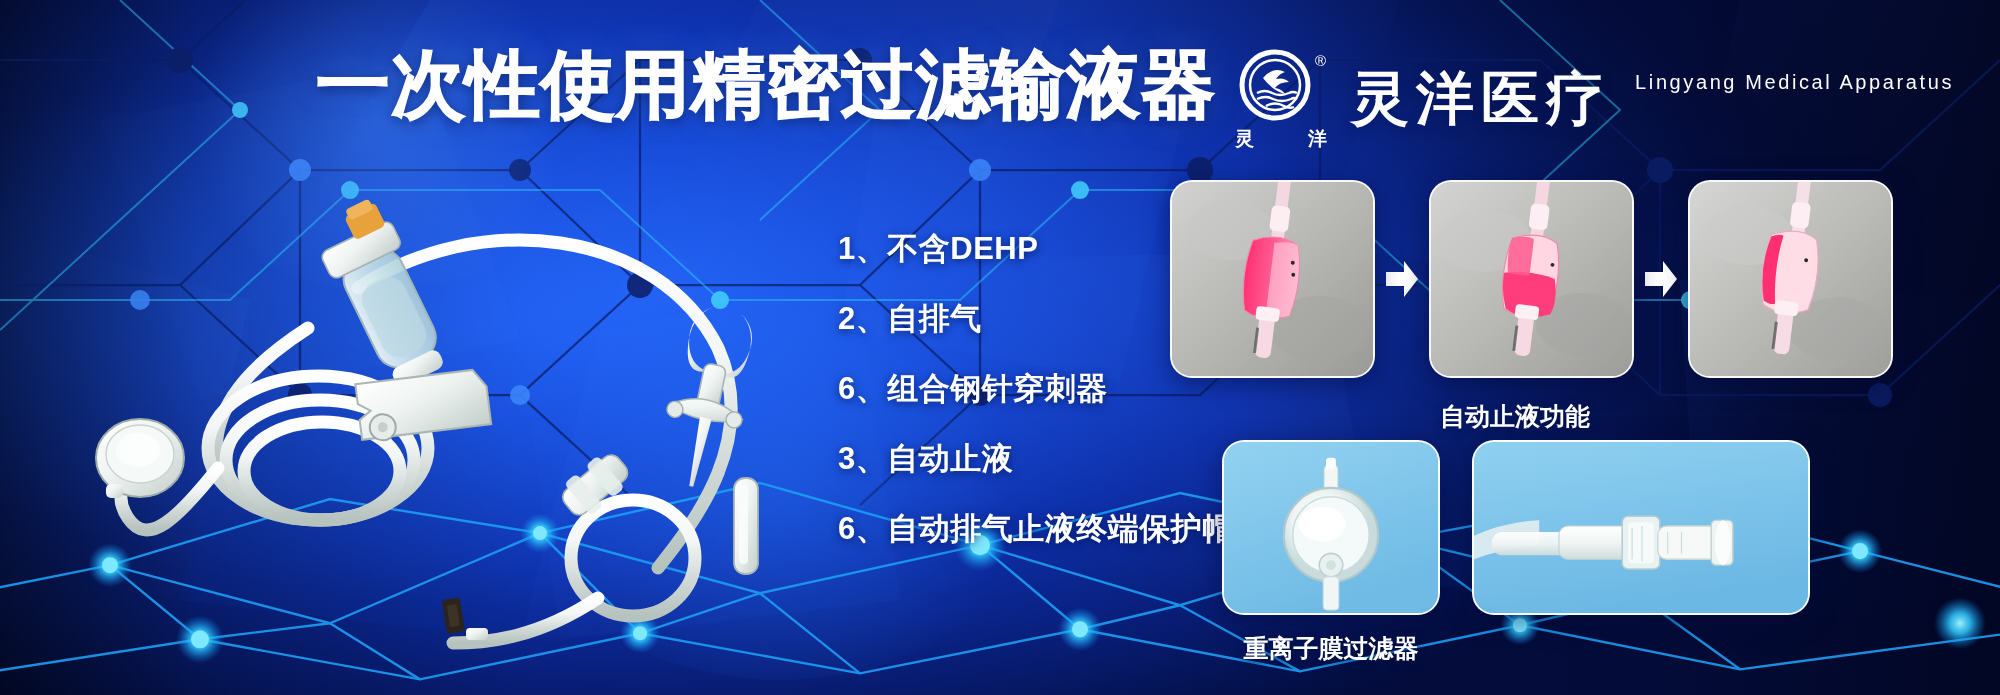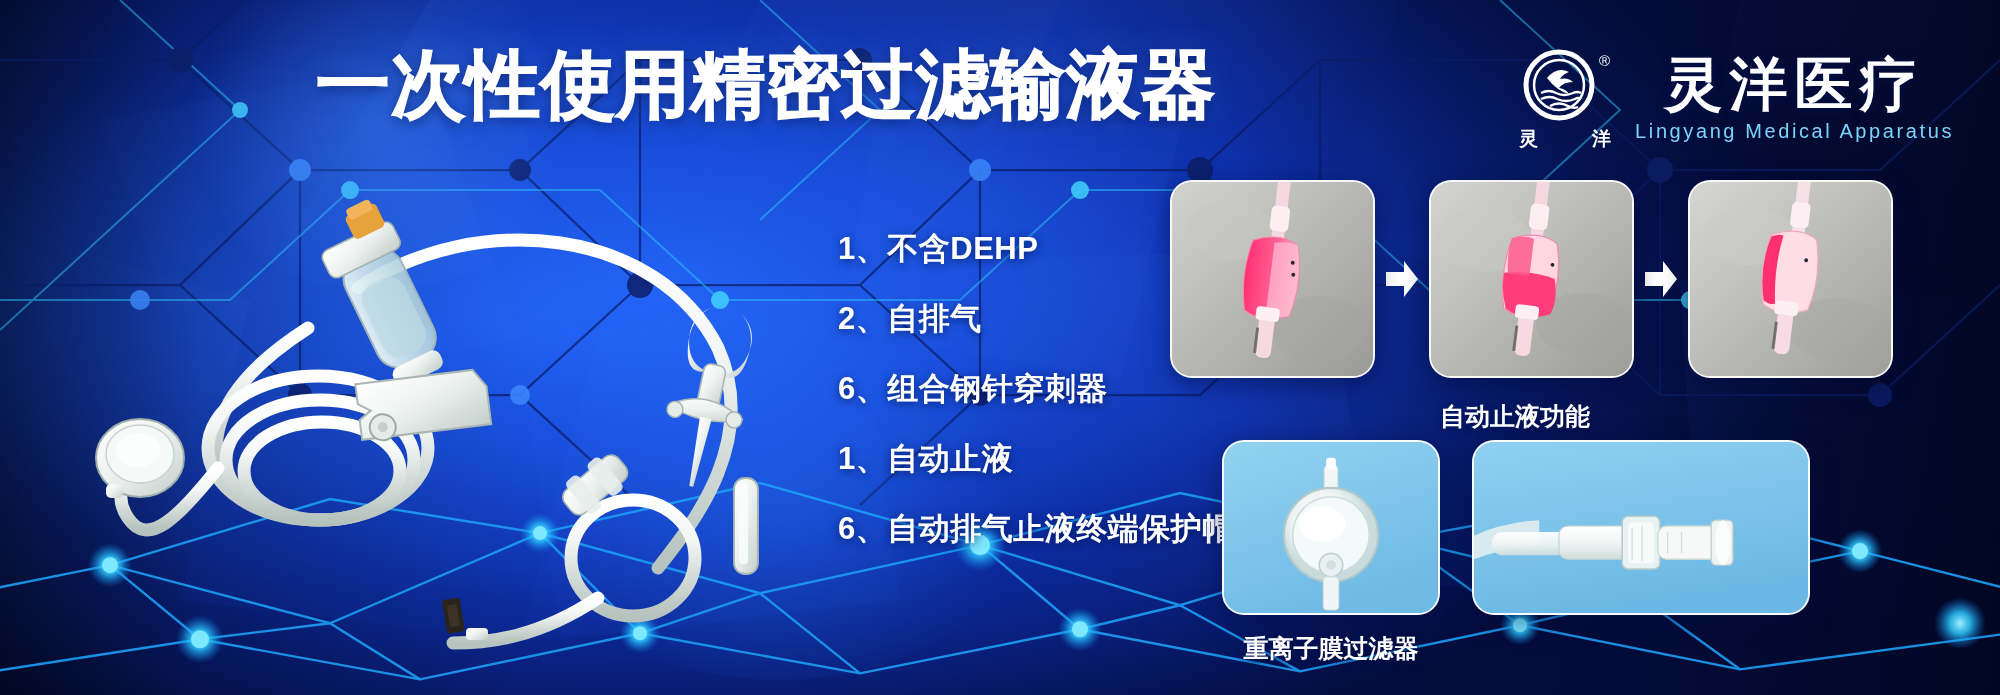--- a/index.html
+++ b/index.html
@@ -62,29 +62,29 @@
     position:absolute; right:46px; top:46px;
     display:flex; align-items:center; gap:22px;
   }
   .logo-mark{ position:relative; width:96px; height:104px; flex:0 0 auto; }
   .logo-mark svg{ display:block; width:96px; height:78px; }
   .logo-cn-small{
     display:flex; justify-content:space-between;
     width:92px; margin:2px auto 0;
     font-size:19px; font-weight:bold; color:#fff; letter-spacing:0;
   }
-  .logo-text{ display:flex; flex-direction:column; align-items:center; }
+  .logo-text{ display:flex; flex-direction:row; align-items:flex-start; }
   .logo-cn{
     font-size:58px; font-weight:bold; color:#fff;
     letter-spacing:7px; line-height:1.08;
     text-shadow:0 2px 10px rgba(0,20,90,.6);
   }
   .logo-en{
-    font-size:20px; color:#7dd3fc; letter-spacing:2.6px;
-    margin-top:4px; font-weight:normal;
+    font-size:20px; color:#ffffff; letter-spacing:2.6px;
+    margin-top:4px; font-weight:normal;margin-left:24px;
   }
 
   
   .features{
     position:absolute; left:838px; top:228px;
     display:flex; flex-direction:column; gap:28px;
   }
   .feature{
     font-size:31px; font-weight:bold; color:#ffffff;
     letter-spacing:.5px; white-space:nowrap;
@@ -401,21 +401,21 @@
       <g>
         <rect x="408" y="440" width="22" height="12" rx="4" fill="url(#plastic)"></rect>
       </g>
     </svg>
   </div>
 
   <div class="features">
     <div class="feature">1、不含DEHP</div>
     <div class="feature">2、自排气</div>
     <div class="feature">6、组合钢针穿刺器</div>
-    <div class="feature">1、自动止液</div>
+    <div class="feature">3、自动止液</div>
     <div class="feature">6、自动排气止液终端保护帽</div>
   </div>
 
   <div class="panel-row-top">
 
     <div class="photo-card">
       <svg viewBox="0 0 205 198" preserveAspectRatio="none">
         <defs>
           <linearGradient id="bg1" x1="0" y1="0" x2="1" y2="1">
             <stop offset="0%" stop-color="#d2d2d0"></stop>

